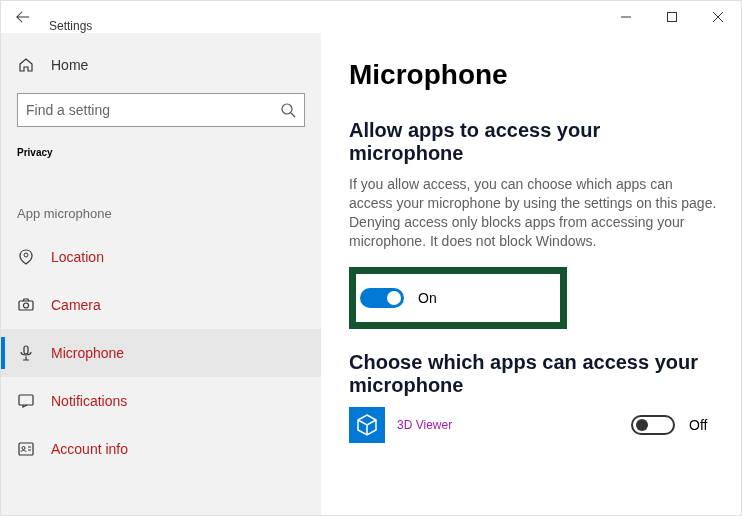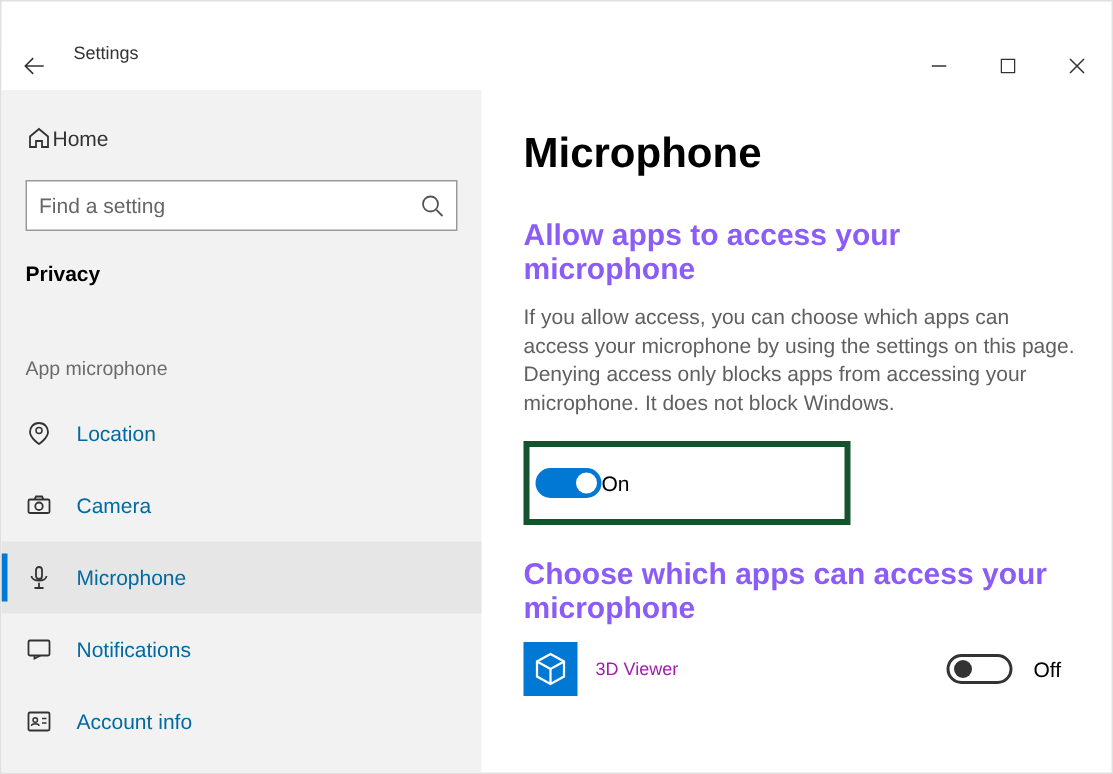--- a/index.html
+++ b/index.html
@@ -1,45 +1,45 @@
 <!DOCTYPE html>
 <html><head>
 <meta charset="utf-8">
 <style>
   * { margin: 0; padding: 0; box-sizing: border-box; font-family: "Segoe UI", -apple-system, sans-serif; }
   body { width: 742px; height: 516px; background: #fff; overflow: hidden; position: relative; border: 1px solid #e0e0e0; }
-  .titlebar { height: 32px; display: flex; align-items: flex-start; background: #fff; margin-top: 27px; }
+  .titlebar { height: 32px; display: flex; align-items: flex-end; background: #fff; }
   .back-btn { width: 44px; height: 100%; display: flex; align-items: center; justify-content: center; color: #333; }
   .back-btn svg { width: 14px; height: 14px; }
   .title { font-size: 12px; color: #333; padding-left: 4px; }
   .win-controls { margin-left: auto; display: flex; }
   .win-btn { width: 46px; height: 32px; display: flex; align-items: center; justify-content: center; color: #333; }
   .win-btn svg { width: 10px; height: 10px; }
   .body-row { display: flex; height: calc(100% - 32px); }
   .sidebar { width: 320px; background: #f2f2f2; padding-top: 12px; display: flex; flex-direction: column; }
-  .home-row { display: flex; align-items: center; height: 40px; padding-left: 16px; color: #333; }
+  .home-row { display: flex; align-items: center; height: 40px; padding-left: 16px; gap: 16px; color: #333; }
   .home-row .icon { width: 18px; display:flex; align-items:center; justify-content:center; }
   .home-row span.label { font-size: 14px; }
   .search-wrap { padding: 8px 16px 12px 16px; }
   .search-box { position: relative; height: 34px; border: 1px solid #999; background: #fff; display: flex; align-items: center; padding: 0 8px; }
   .search-input { border: none; outline: none; flex: 1; font-size: 14px; color: #666; font-style: normal; background: transparent; }
   .search-input::placeholder { color: #666; }
   .search-icon { width: 16px; height: 16px; color: #555; }
-  .cat-label { padding: 8px 16px 20px 16px; font-size: 14px; font-weight: 600; color: #000; }
+  .cat-label { padding: 8px 16px 20px 16px; font-size: 10px; font-weight: 600; color: #000; }
   .subtitle { padding: 28px 16px 12px 16px; font-size: 13px; color: #6b6b6b; }
-  .nav-item { display: flex; align-items: center; height: 48px; padding-left: 16px; gap: 16px; color: #0369a1; position: relative; }
+  .nav-item { display: flex; align-items: center; height: 48px; padding-left: 16px; gap: 16px; color: #b91c1c; position: relative; }
   .nav-item .icon { width: 18px; height: 18px; display:flex; align-items:center; justify-content:center; }
   .nav-item .label { font-size: 14px; }
   .nav-item.active::before { content:""; position:absolute; left:0; top:8px; bottom:8px; width:4px; background:#0078d4; }
   .nav-item.active { background: #e6e6e6; }
   .main { flex:1; padding: 26px 22px 0 28px; overflow: hidden; }
   h1 { font-size: 28px; font-weight: 600; color: #000; margin-bottom: 28px; }
-  h2 { font-size: 20px; font-weight: 600; color: #8b5cf6; margin-bottom: 10px; }
+  h2 { font-size: 20px; font-weight: 600; color: #0f172a; margin-bottom: 10px; }
   p.desc { font-size: 14px; color: #606060; line-height: 1.35; margin-bottom: 16px; }
-  .highlight-box { border: 4px solid #14532d; padding: 14px 10px 14px 4px; width: 218px; margin-bottom: 22px; display:flex; align-items:center; }
+  .highlight-box { border: 7px solid #14532d; padding: 14px 10px 14px 4px; width: 218px; margin-bottom: 22px; display:flex; align-items:center; gap:14px; }
   .toggle-on { width: 44px; height: 20px; border-radius: 10px; background: #0078d4; position: relative; }
   .toggle-on::after { content:""; position:absolute; right:3px; top:3px; width:14px; height:14px; border-radius:50%; background:#fff; }
   .toggle-off { width: 44px; height: 20px; border-radius: 10px; border: 2px solid #333; position: relative; }
   .toggle-off::after { content:""; position:absolute; left:3px; top:2px; width:12px; height:12px; border-radius:50%; background:#333; }
   .toggle-label { font-size: 14px; color: #000; }
   .app-row { display:flex; align-items:center; gap: 12px; margin-top: 4px; }
   .app-icon { width: 36px; height: 36px; background:#0078d4; display:flex; align-items:center; justify-content:center; }
   .app-icon svg { stroke:#fff; fill:none; stroke-width:1.5; }
   .app-name { font-size: 12px; color:#a21caf; flex:1; }
   .app-toggle-wrap { display:flex; align-items:center; gap: 14px; }

